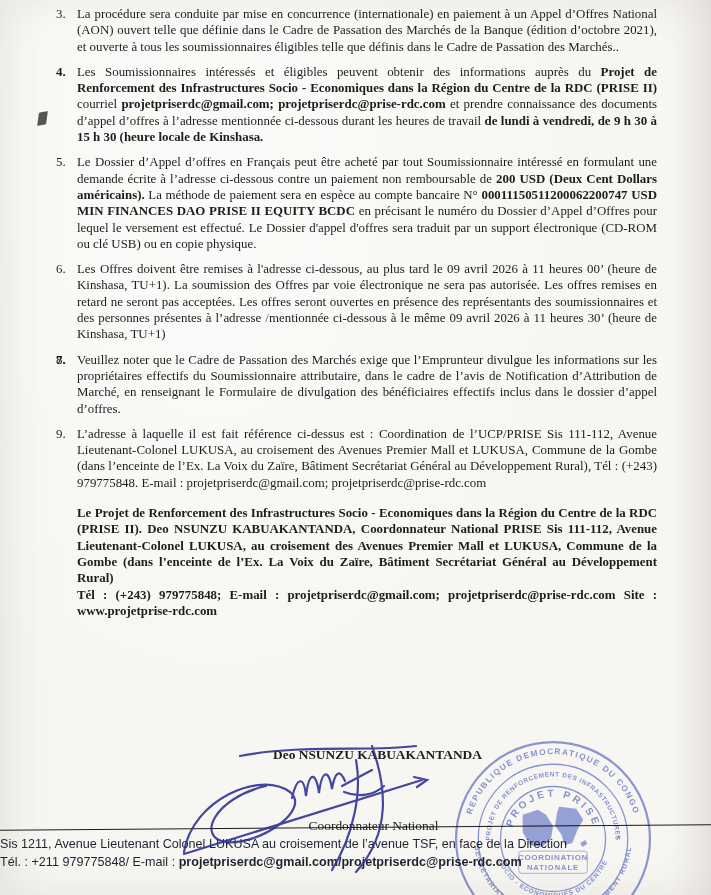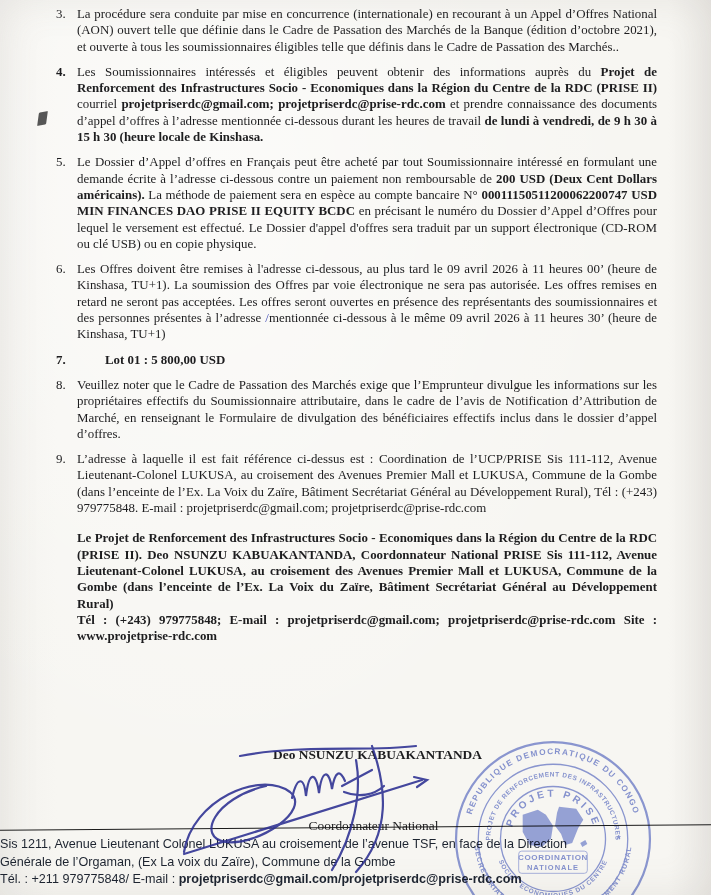--- a/index.html
+++ b/index.html
@@ -75,42 +75,41 @@
 <body>
 
 <div class="page">
 
   <div class="scan-mark"></div>
 
   <div class="content">
 
     <div class="item">
       <span class="num">3.</span>
-      <div><span>La procédure sera conduite par mise en concurrence (internationale) en recourant à un Appel d’Offres National (AON) ouvert telle que définie dans le </span><span class="u">Cadre de Passation des Marchés de la Banque</span><span> (édition d’octobre 2021), et ouverte à tous les soumissionnaires éligibles telle que définis dans le Cadre de Passation des Marchés..</span></div>
+      <div><span>La procédure sera conduite par mise en concurrence (internationale) en paiement à un Appel d’Offres National (AON) ouvert telle que définie dans le </span><span class="u">Cadre de Passation des Marchés de la Banque</span><span> (édition d’octobre 2021), et ouverte à tous les soumissionnaires éligibles telle que définis dans le Cadre de Passation des Marchés..</span></div>
     </div>
 
     <div class="item">
       <span class="num b">4.</span>
       <div><span>Les Soumissionnaires intéressés et éligibles peuvent obtenir des informations auprès du </span><span class="b">Projet de Renforcement des  Infrastructures Socio - Economiques dans la Région  du Centre de la RDC (PRISE II)</span><span> courriel </span><span class="b u">projetpriserdc@gmail.com;</span><span>  </span><span class="b u">projetpriserdc@prise-rdc.com</span><span> et prendre connaissance des documents d’appel d’offres à l’adresse mentionnée ci-dessous durant les heures de travail </span><span class="b">de lundi à vendredi, de 9 h 30 à 15 h 30 (heure locale de Kinshasa.</span></div>
     </div>
 
     <div class="item">
       <span class="num">5.</span>
       <div><span>Le Dossier d’Appel d’offres en Français  peut être acheté par tout Soumissionnaire intéressé en formulant une demande écrite à l’adresse ci-dessous contre un paiement non remboursable de </span><span class="b">200 USD (Deux Cent Dollars américains).</span><span> La méthode de paiement sera en espèce au compte bancaire N° </span><span class="b">00011150511200062200747 USD MIN FINANCES DAO PRISE II EQUITY BCDC</span><span> en précisant le numéro du Dossier d’Appel d’Offres pour lequel le versement est effectué. Le Dossier d'appel d'offres sera traduit par un support électronique (CD-ROM ou clé USB) ou en copie physique.</span></div>
     </div>
 
     <div class="item">
       <span class="num">6.</span>
       <div><span>Les Offres doivent être remises à l'adresse ci-dessous, au plus tard le 09 avril 2026 à 11 heures 00’ (heure de Kinshasa, TU+1). La soumission des Offres par voie électronique ne sera pas autorisée. Les offres remises en retard ne seront pas acceptées. Les offres seront ouvertes en présence des représentants des soumissionnaires et des personnes présentes à l’adresse </span><span style="color: rgb(61, 73, 181);">/</span><span>mentionnée ci-dessous à le même 09 avril 2026 à 11 heures 30’ (heure de Kinshasa, TU+1)</span></div>
     </div>
 
     <div class="item">
       <span class="num b">7.</span>
       <div>
-        <div class="lot">Lot 01 :   5 800,00 USD</div>
       </div>
     </div>
 
     <div class="item">
       <span class="num">8.</span>
       <div><span>Veuillez noter que le Cadre de Passation des Marchés exige que l’Emprunteur divulgue les informations sur les propriétaires effectifs du Soumissionnaire attributaire, dans le cadre de l’avis de Notification d’Attribution de Marché, en renseignant le Formulaire de divulgation des bénéficiaires effectifs inclus dans le dossier d’appel d’offres.</span></div>
     </div>
 
     <div class="item">
       <span class="num">9.</span>
@@ -121,21 +120,20 @@
 
   </div>
 
   <div class="sig-name">Deo NSUNZU KABUAKANTANDA</div>
   <div class="sig-title">Coordonnateur National</div>
 
   <div class="divider"></div>
 
   <div class="footer">
     <div>Sis 1211,  Avenue Lieutenant Colonel LUKUSA au croisement de l’avenue TSF, en face de la Direction</div>
-    <div>Générale de l’Orgaman, (Ex La voix du Zaïre), Commune de la Gombe</div>
     <div><span>Tél. : +211  979775848/ E-mail : </span><span class="b u">projetpriserdc@gmail.com/projetpriserdc@prise-rdc.com</span></div>
   </div>
 
   <svg class="stamp" viewBox="0 0 200 200">
     <g fill="none" stroke="#7585d2">
       <circle cx="100" cy="100" r="96" stroke-width="2.2"></circle>
       <circle cx="100" cy="100" r="74" stroke-width="1.3"></circle>
       <circle cx="100" cy="100" r="52" stroke-width="1.3"></circle>
     </g>
     <defs>

